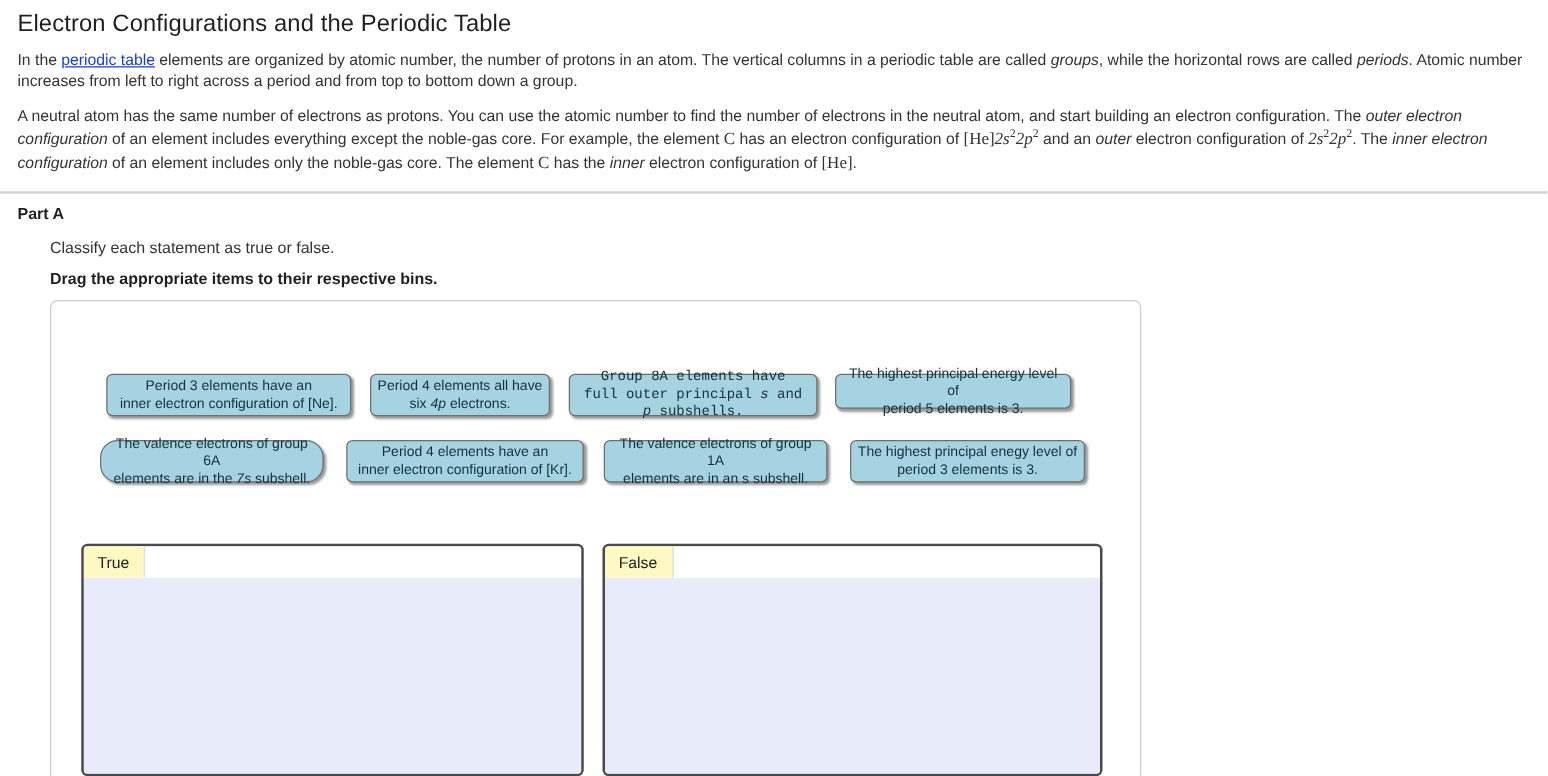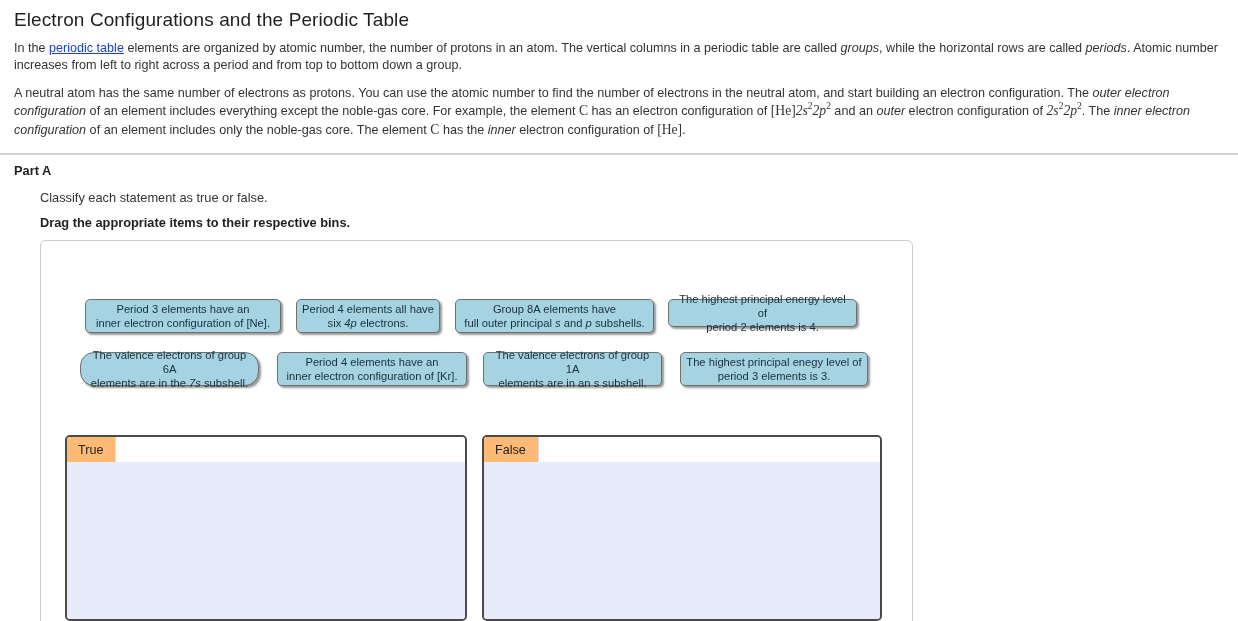--- a/index.html
+++ b/index.html
@@ -148,21 +148,21 @@
   .bin-tab {
     position: absolute;
     left: 0;
     top: 0;
     height: 25px;
     padding: 0 12px 0 11px;
     display: flex;
     align-items: center;
     font-size: 12.6px;
     color: #222222;
-    background: #fdba74;
+    background: #fef9c3;
     border-right: 1px solid #dcdcdc;
   }
   .bin-body {
     height: calc(100% - 25px);
     background: #e8ecfa;
   }
 </style>
 </head>
 <body>
 
@@ -192,30 +192,30 @@
           <div>Period 3 elements have an</div>
           <div>inner electron configuration of [Ne].</div>
         </div>
       </div>
       <div class="tile" style="left: 296px; top: 299px; width: 144px; height: 34px;">
         <div>
           <div>Period 4 elements all have</div>
           <div>six <span class="it">4p</span> electrons.</div>
         </div>
       </div>
-      <div class="tile" style="left: 455px; top: 299px; width: 199px; height: 34px;">
+      <div class="tile" style="left: 455px; top: 299px; width: 199px; height: 34px; font-family: Liberation Mono, monospace;">
         <div>
           <div>Group 8A elements have</div>
           <div>full outer principal <span class="it">s</span> and <span class="it">p</span> subshells.</div>
         </div>
       </div>
       <div class="tile" style="left: 668px; top: 299px; width: 189px; height: 28px;">
         <div>
           <div>The highest principal energy level of</div>
-          <div>period 2 elements is 4.</div>
+          <div>period 5 elements is 3.</div>
         </div>
       </div>
       <div class="tile" style="left: 80px; top: 352px; width: 179px; height: 34px; border-radius: 14px;">
         <div>
           <div>The valence electrons of group 6A</div>
           <div>elements are in the <span class="it">7s</span> subshell.</div>
         </div>
       </div>
       <div class="tile" style="left: 277px; top: 352px; width: 190px; height: 34px;">
         <div>

